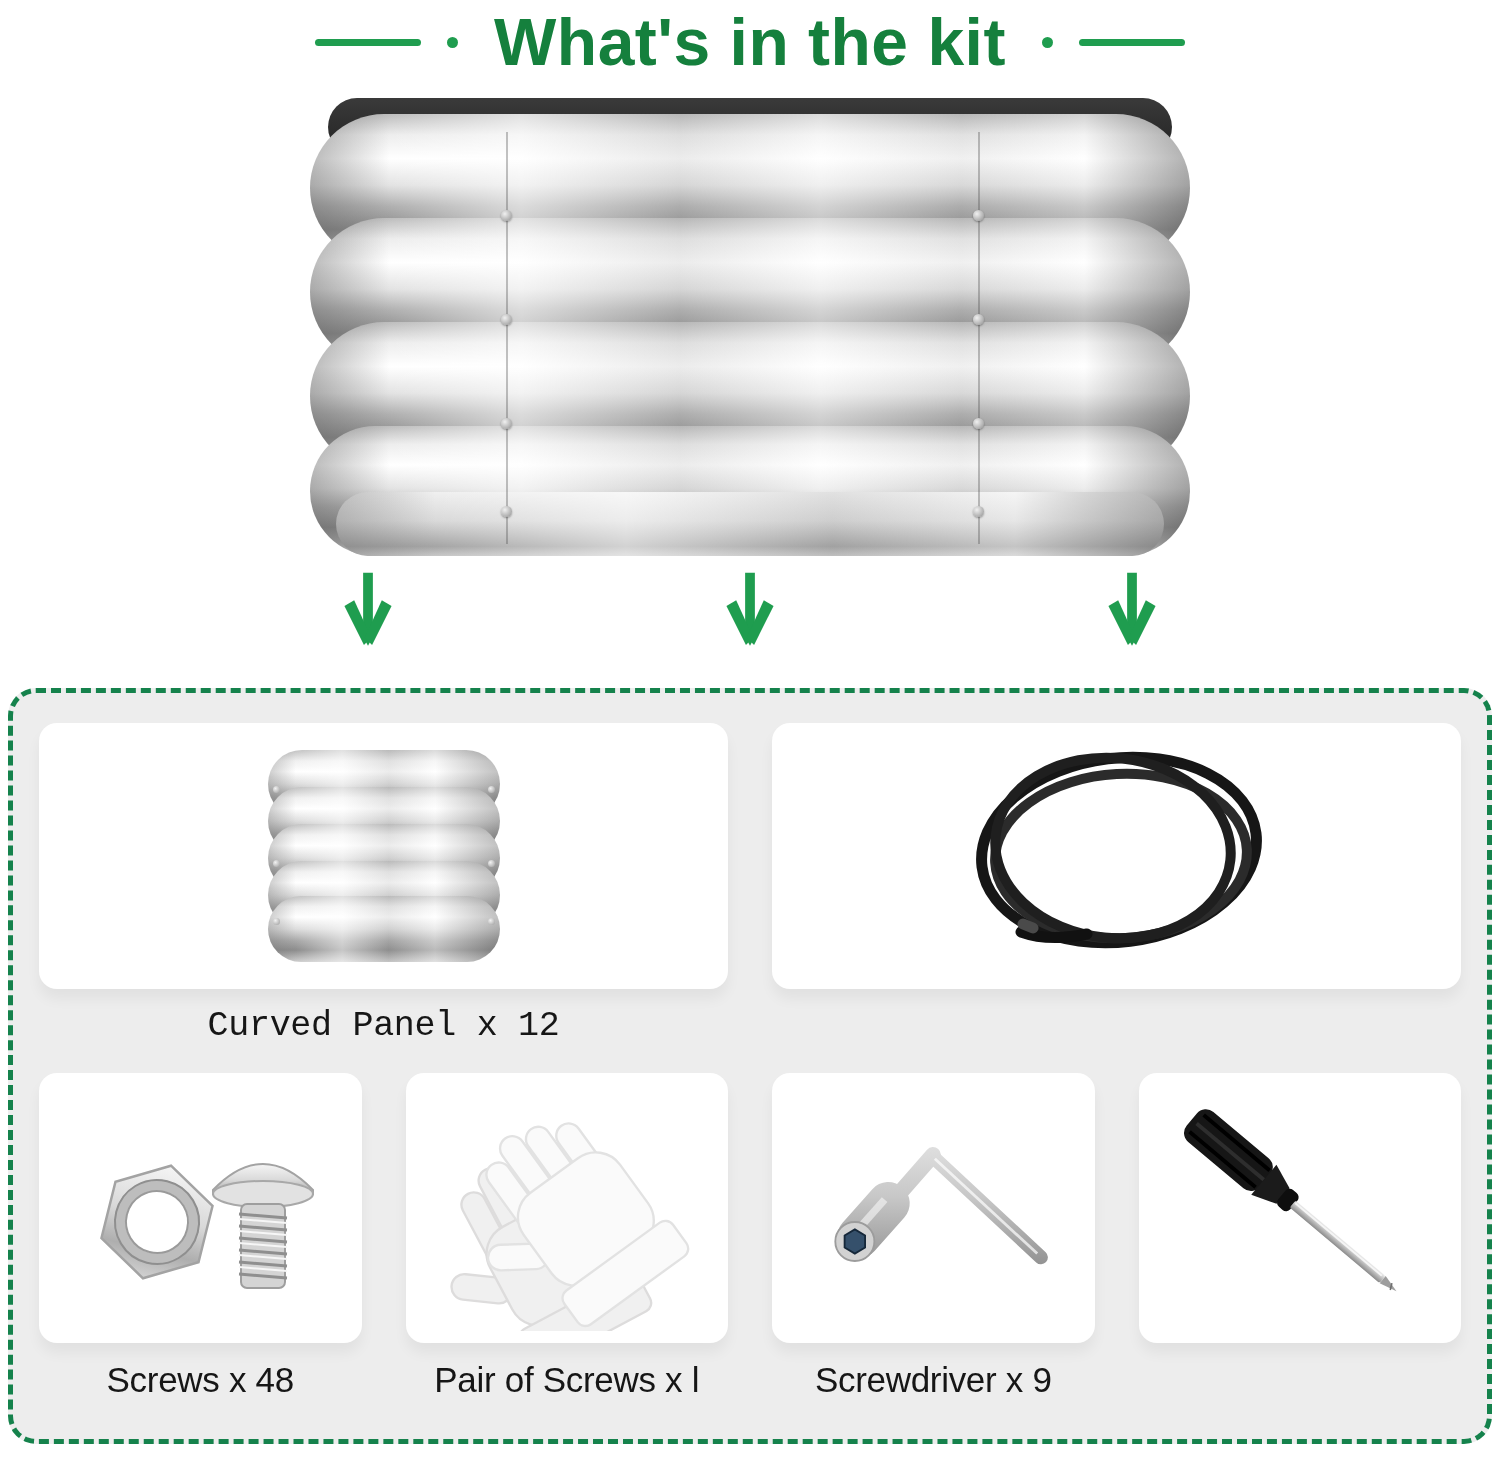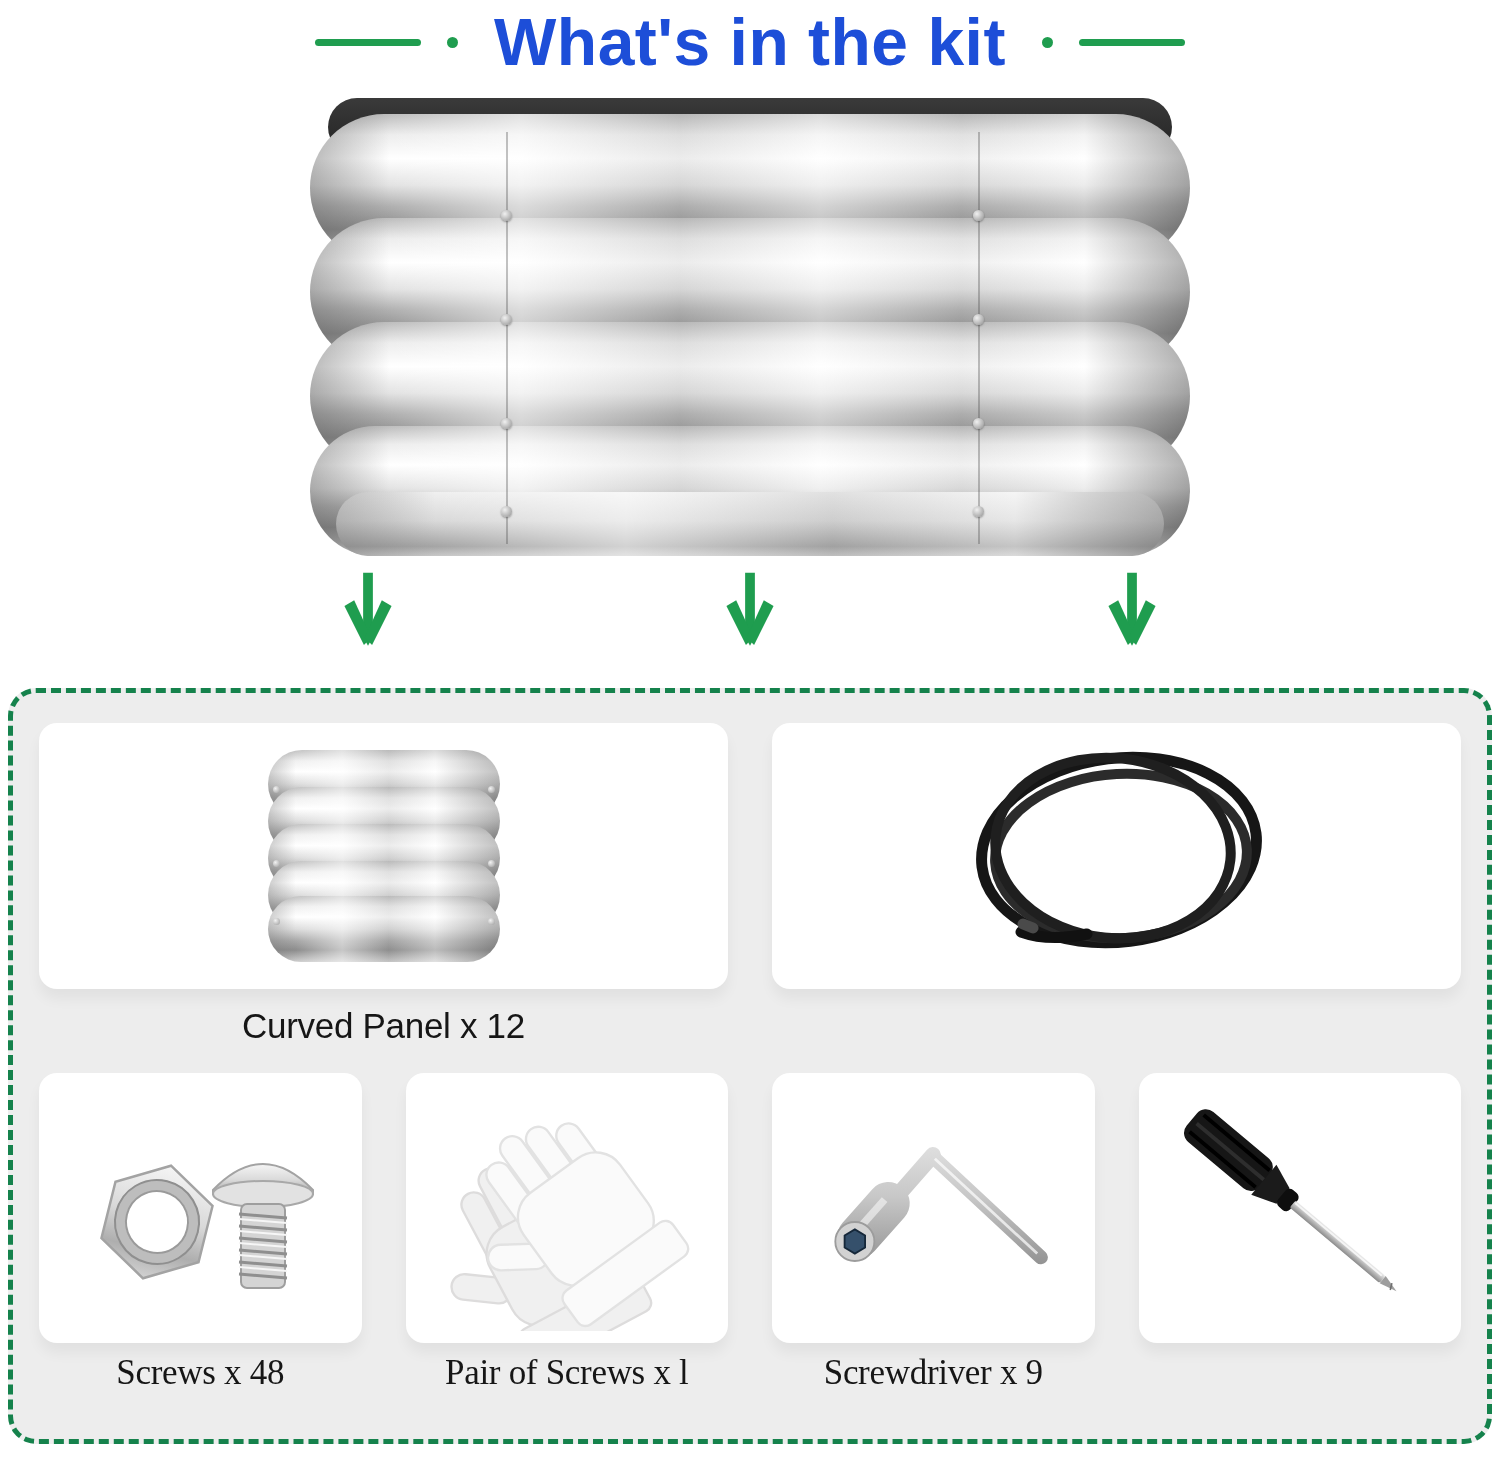--- a/index.html
+++ b/index.html
@@ -6,21 +6,21 @@
   html,body { margin:0; padding:0; }
   body {
     width:1500px; height:1464px; background:#ffffff;
     font-family:"Liberation Sans", sans-serif; overflow:hidden; position:relative;
   }
 
   
   .title-row { display:flex; align-items:center; justify-content:center; gap:26px; padding-top:12px; height:72px; }
   .deco-line { width:106px; height:7px; border-radius:4px; background:#1f9d4f; }
   .deco-dot  { width:11px; height:11px; border-radius:50%; background:#1f9d4f; }
-  .page-title { font-size:66px; font-weight:bold; color:#1d4ed8; letter-spacing:0.5px; margin:0 10px; white-space:nowrap; }
+  .page-title { font-size:66px; font-weight:bold; color:#15803d; letter-spacing:0.5px; margin:0 10px; white-space:nowrap; }
 
   
   .hero { position:relative; width:880px; height:458px; margin:26px auto 0; }
   .hero .rim { position:absolute; top:0; left:18px; right:18px; height:58px; border-radius:30px;
     background:linear-gradient(180deg,#3a3a3a,#222222); }
   .band { position:absolute; left:0; right:0; height:148px; border-radius:74px;
     background:
       linear-gradient(90deg, rgba(90,90,90,.42) 0%, rgba(235,235,235,0) 9%, rgba(255,255,255,.55) 24%,
         rgba(160,160,160,.20) 42%, rgba(255,255,255,.45) 58%, rgba(150,150,150,.14) 74%,
         rgba(255,255,255,.32) 88%, rgba(80,80,80,.45) 100%),
@@ -40,28 +40,28 @@
   .rivet { position:absolute; width:11px; height:11px; border-radius:50%;
     background:radial-gradient(circle at 35% 35%, #f0f0f0, #8f8f8f); box-shadow:0 1px 2px rgba(0,0,0,.35); }
 
   
   .arrows { display:flex; justify-content:center; gap:330px; margin-top:10px; height:88px; }
   .arrow-svg { width:52px; height:88px; display:block; }
 
   
   .kit { margin:34px 8px 0; height:756px; border:5px dashed #15824c; border-radius:28px;
     background:#ededed; padding:30px 26px 20px; }
-  .grid2 { display:grid; grid-template-columns:1fr 1fr; gap:44px; }
+  .grid2 { display:grid; grid-template-columns:1fr 1fr; gap:44px;font-family:Liberation Mono, monospace; }
   .grid4 { display:grid; grid-template-columns:repeat(4,1fr); gap:44px; }
   .card { background:#ffffff; border-radius:18px; box-shadow:0 10px 14px rgba(0,0,0,.05);
     display:flex; align-items:center; justify-content:center; overflow:hidden; }
   .grid2 .card { height:266px; }
   .grid4 .card { height:270px; }
   .cap-row1 { margin:16px 0 26px; }
-  .cap-row2 { margin-top:9px;font-family:Liberation Serif, serif; }
+  .cap-row2 { margin-top:16px; }
   .caption { text-align:center; font-size:35px; line-height:42px; color:#161616; letter-spacing:-0.3px; }
 
   
   .panel-mini { position:relative; width:232px; height:212px; }
   .pband { position:absolute; left:0; right:0; height:68px; border-radius:34px;
     background:
       linear-gradient(90deg, rgba(110,110,110,.35) 0%, rgba(255,255,255,0) 12%, rgba(255,255,255,.5) 32%,
         rgba(150,150,150,.18) 52%, rgba(255,255,255,.4) 72%, rgba(90,90,90,.38) 100%),
       linear-gradient(180deg, #c2c2c2 0%, #f0f0f0 16%, #ffffff 32%, #dddddd 50%,
         #a8a8a8 68%, #8d8d8d 82%, #cfcfcf 100%);

